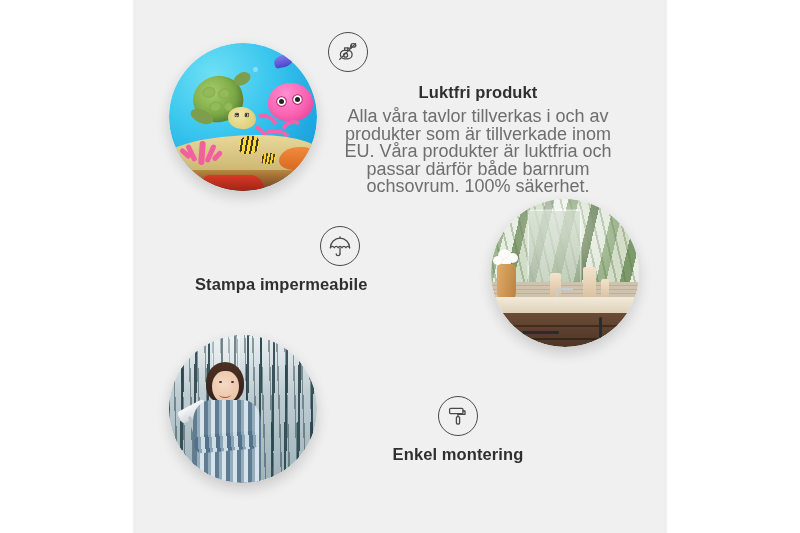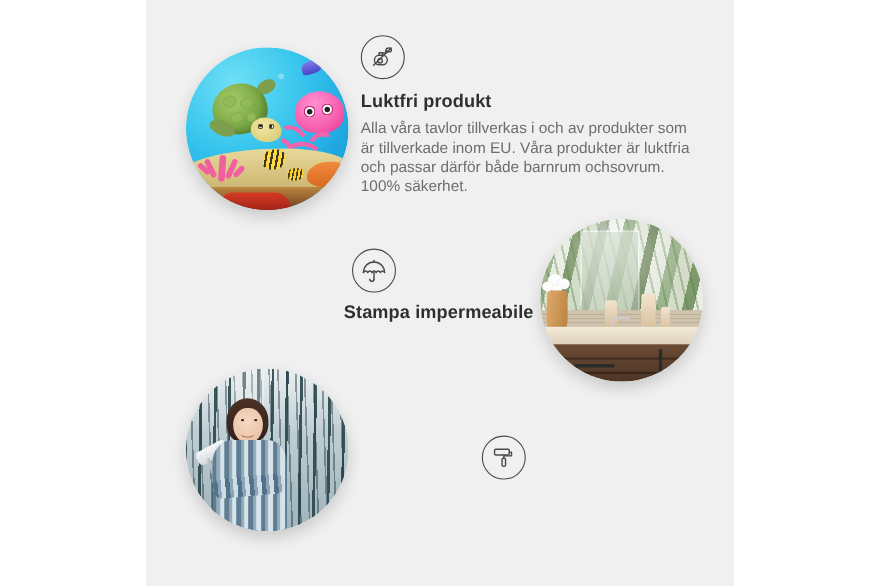--- a/index.html
+++ b/index.html
@@ -277,51 +277,51 @@
     position:absolute; left:16%; top:55%; width:3px; height:22%;
     background:#b9c1c6; transform: rotate(-18deg);
   }
   .w-roller-grip {
     position:absolute; left:20%; top:72%; width:6%; height:11%;
     background: linear-gradient(#f0b429,#d88f12); border-radius:3px;
     transform: rotate(-12deg);
   }
 
   
-  .feature { position: absolute; }
+  .feature { position: absolute; text-align: center; }
 
   .icon-circle {
     width: 40px; height: 40px;
     border: 1.6px solid #4a4a4a;
     border-radius: 50%;
     display: flex; align-items: center; justify-content: center;
     box-sizing: border-box;
   }
 
   .f-title {
     font-size: 16.5px;
     font-weight: bold;
     color: #2f2f2f;
     letter-spacing: 0.1px;
     margin: 0;
   }
   .f-body {
-    font-size: 14px;
+    font-size: 18px;
     line-height: 17.6px;
     color: #6e6e6e;
     margin: 0;
   }
 
   
   #feature-odourless { left: 195px; top: 32px; width: 300px; }
   #feature-odourless .icon-circle { margin-bottom: 11px; }
   #feature-odourless .f-title { margin-bottom: 6px; }
 
   
-  #feature-waterproof { left: 62px; top: 226px; width: 290px; text-align: right; }
+  #feature-waterproof { left: 62px; top: 226px; width: 290px; text-align: left; }
   #feature-waterproof .icon-circle { margin: 0 auto 9px auto; }
   #feature-waterproof .f-title { margin-bottom: 5px; }
 
   
   #feature-easy { left: 190px; top: 396px; width: 270px; text-align: center; }
   #feature-easy .icon-circle { margin: 0 auto 9px auto; }
   #feature-easy .f-title { margin-bottom: 4px; }
 </style>
 </head>
 <body>
@@ -487,16 +487,17 @@
 
           <rect x="4.6" y="5.4" width="13.4" height="5.2" rx="1.2"></rect>
 
           <path d="M18.0 8.0h2.0v3.4h-7.0"></path>
           <path d="M13.0 11.4v2.2"></path>
 
           <rect x="11.4" y="13.6" width="3.2" height="7.4" rx="1.2"></rect>
         </svg>
       </div>
 
+      <p class="f-title">Enkel montering</p>
     </div>
 
   </div>
 </div>
 
 </body></html>

